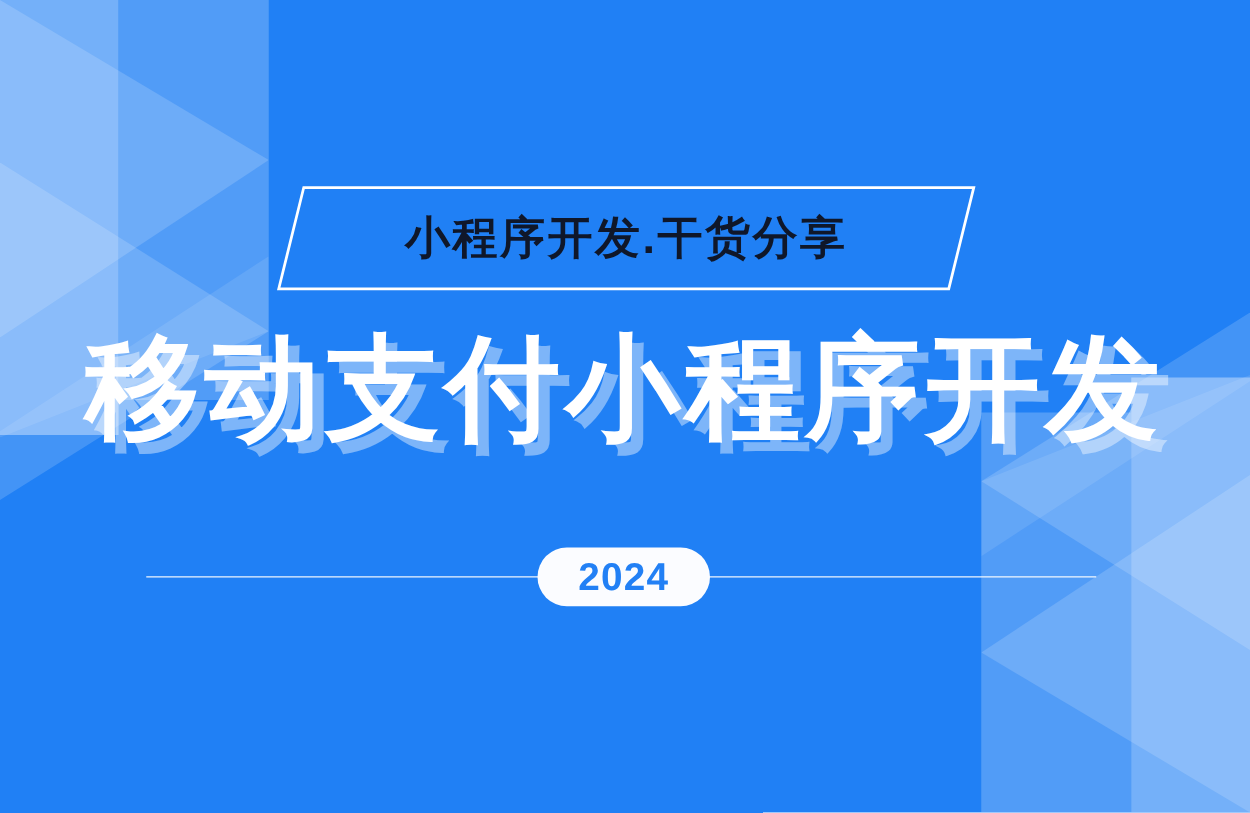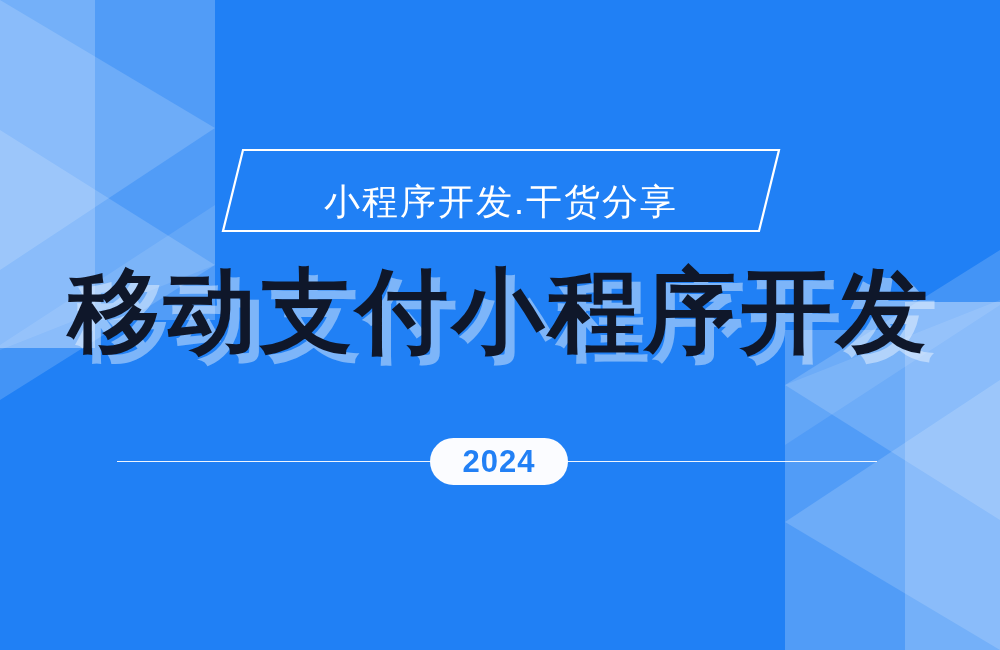--- a/index.html
+++ b/index.html
@@ -100,46 +100,46 @@
   }
   .subtitle-frame svg {
     display: block;
     width: 100%;
     height: 100%;
     overflow: visible;
   }
   .subtitle-text {
     position: absolute;
     left: 0;
-    top: 12px;
+    top: 0;
     width: 100%;
     height: 100%;
     display: flex;
     align-items: center;
     justify-content: center;
-    color: #ffffff;
+    color: #0f172a;
     font-size: 36px;
-    font-weight: 400;
+    font-weight: 700;
     letter-spacing: 2px;
     white-space: nowrap;
   }
 
   
   .title-wrap {
     position: absolute;
     left: 0;
     top: 256px;
     width: 1000px;
     height: 110px;
     display: flex;
     align-items: center;
     justify-content: center;
   }
   .main-title {
-    color: #0f172a;
+    color: #ffffff;
     font-size: 92px;
     font-weight: 700;
     line-height: 1;
     letter-spacing: 4px;
     white-space: nowrap;
     text-shadow: 9px 9px 0 rgba(255,255,255,0.42);
   }
 
   
   .year-row {

